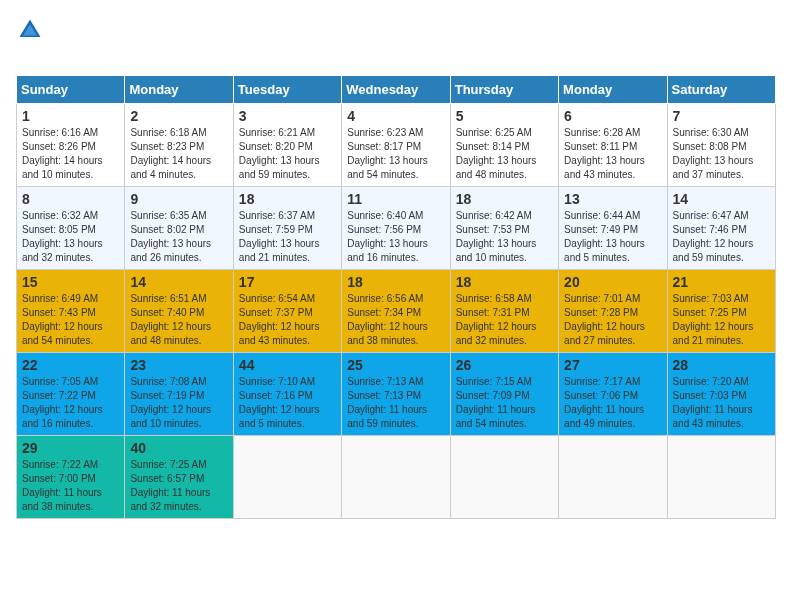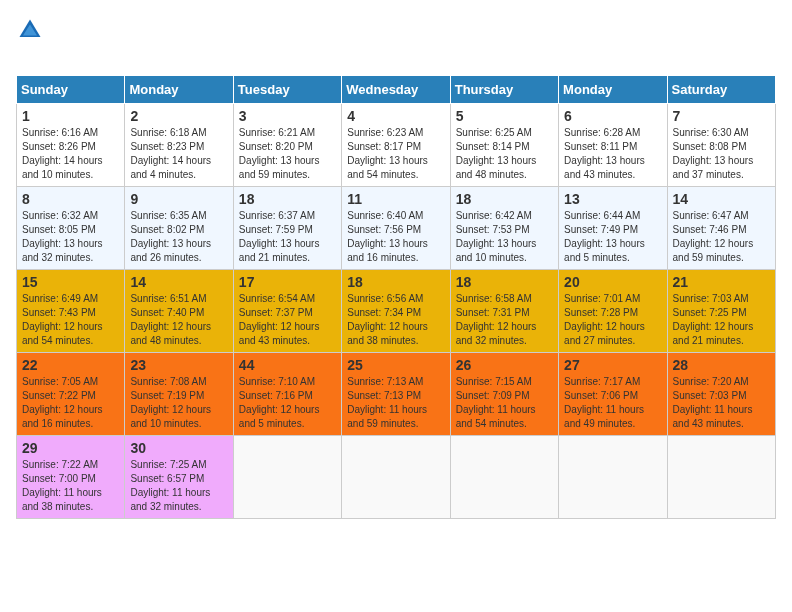--- a/index.html
+++ b/index.html
@@ -210,21 +210,21 @@
       </td>
         <td>
         <span class="day-number">20</span>
         <span class="day-info">Sunrise: 7:01 AM<br>Sunset: 7:28 PM<br>Daylight: 12 hours and 27 minutes.</span>
       </td>
         <td>
         <span class="day-number">21</span>
         <span class="day-info">Sunrise: 7:03 AM<br>Sunset: 7:25 PM<br>Daylight: 12 hours and 21 minutes.</span>
       </td>
       </tr>
-      <tr style="background: #f97316;">
+      <tr style="background: #0ea5e9;">
         <td>
         <span class="day-number">22</span>
         <span class="day-info">Sunrise: 7:05 AM<br>Sunset: 7:22 PM<br>Daylight: 12 hours and 16 minutes.</span>
       </td>
         <td>
         <span class="day-number">23</span>
         <span class="day-info">Sunrise: 7:08 AM<br>Sunset: 7:19 PM<br>Daylight: 12 hours and 10 minutes.</span>
       </td>
         <td>
         <span class="day-number">44</span>
@@ -240,27 +240,27 @@
       </td>
         <td>
         <span class="day-number">27</span>
         <span class="day-info">Sunrise: 7:17 AM<br>Sunset: 7:06 PM<br>Daylight: 11 hours and 49 minutes.</span>
       </td>
         <td>
         <span class="day-number">28</span>
         <span class="day-info">Sunrise: 7:20 AM<br>Sunset: 7:03 PM<br>Daylight: 11 hours and 43 minutes.</span>
       </td>
       </tr>
-      <tr style="background: #f0abfc;">
+      <tr style="background: #14b8a6;">
         <td>
         <span class="day-number">29</span>
         <span class="day-info">Sunrise: 7:22 AM<br>Sunset: 7:00 PM<br>Daylight: 11 hours and 38 minutes.</span>
       </td>
         <td>
-        <span class="day-number">30</span>
+        <span class="day-number">40</span>
         <span class="day-info">Sunrise: 7:25 AM<br>Sunset: 6:57 PM<br>Daylight: 11 hours and 32 minutes.</span>
       </td>
         <td class="empty" style="background: rgb(249, 249, 249);"></td>
         <td class="empty" style="background: rgb(249, 249, 249);"></td>
         <td class="empty" style="background: rgb(249, 249, 249);"></td>
         <td class="empty" style="background: rgb(249, 249, 249);"></td>
         <td class="empty" style="background: rgb(249, 249, 249);"></td>
       </tr>
     </tbody>
 </table>

